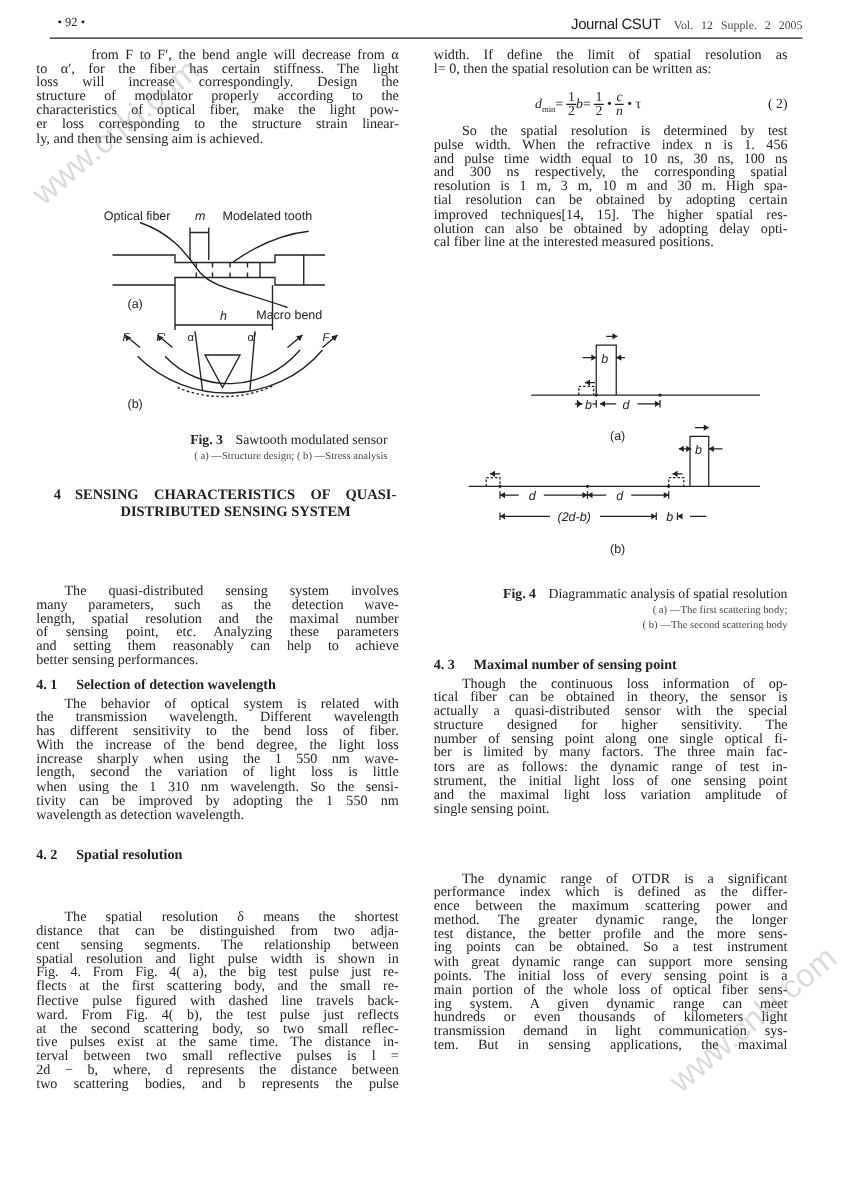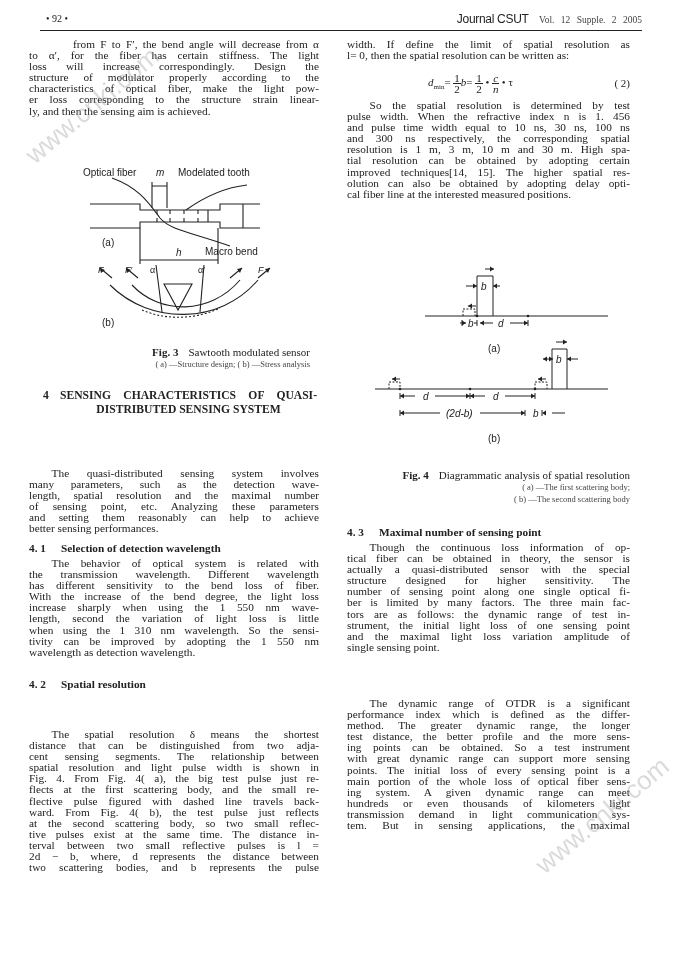--- a/index.html
+++ b/index.html
@@ -240,20 +240,21 @@
     <span class="ln">number of sensing point along one single optical fi-</span>
     <span class="ln">ber is limited by many factors. The three main fac-</span>
     <span class="ln">tors are as follows: the dynamic range of test in-</span>
     <span class="ln">strument, the initial light loss of one sensing point</span>
     <span class="ln">and the maximal light loss variation amplitude of</span>
     <span class="ln last">single sensing point.</span>
   </div>
   <div class="col col-right" style="top:698px;">
     <span class="ln ind">The dynamic range of OTDR is a significant</span>
     <span class="ln">performance index which is defined as the differ-</span>
+    <span class="ln">ence between the maximum scattering power and</span>
     <span class="ln">method. The greater dynamic range, the longer</span>
     <span class="ln">test distance, the better profile and the more sens-</span>
     <span class="ln">ing points can be obtained. So a test instrument</span>
     <span class="ln">with great dynamic range can support more sensing</span>
     <span class="ln">points. The initial loss of every sensing point is a</span>
     <span class="ln">main portion of the whole loss of optical fiber sens-</span>
     <span class="ln">ing system. A given dynamic range can meet</span>
     <span class="ln">hundreds or even thousands of kilometers light</span>
     <span class="ln">transmission demand in light communication sys-</span>
     <span class="ln">tem. But in sensing applications, the maximal</span>

